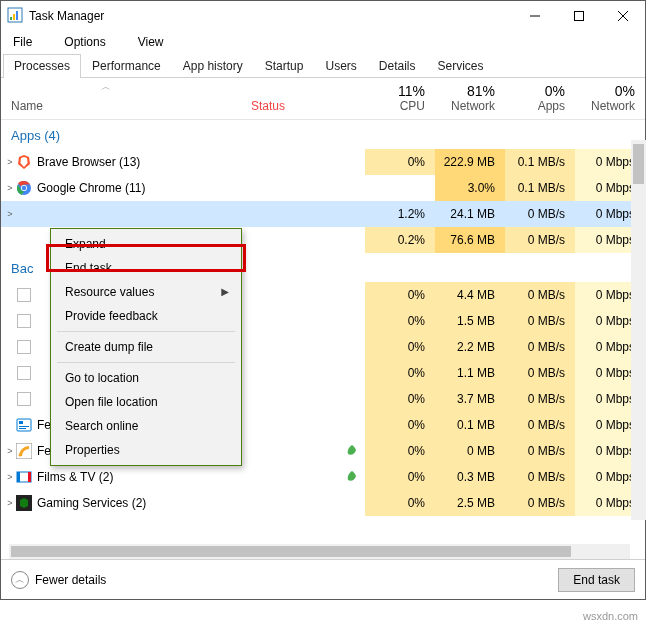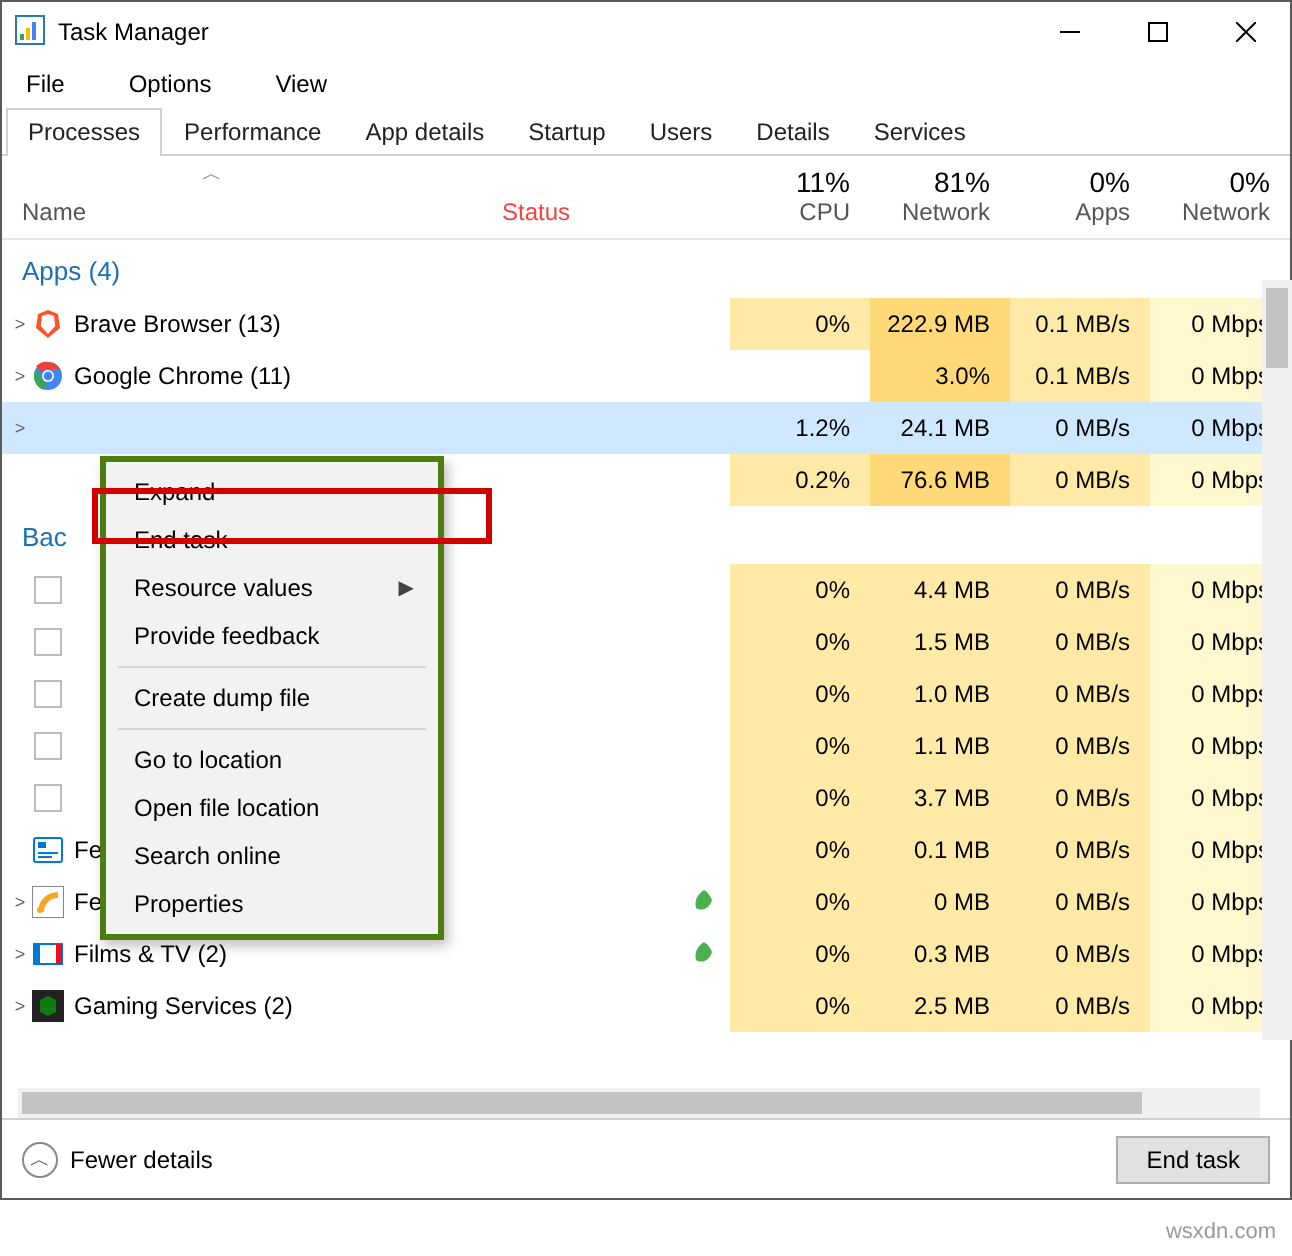--- a/index.html
+++ b/index.html
@@ -39,21 +39,21 @@
   .row.selected .cell { background: #cfe8ff !important; }
   .scrollbar-v { position: absolute; right: 0; top: 140px; width: 15px; height: 380px; background: #f0f0f0; }
   .scrollbar-v .thumb { position: absolute; top: 4px; left: 2px; width: 11px; height: 40px; background: #c2c2c2; }
   .scrollbar-h { height: 15px; background: #f0f0f0; margin: 0 15px 0 8px; position: relative; }
   .scrollbar-h .thumb { position:absolute; left:2px; top:2px; height:11px; width: 560px; background:#c2c2c2; }
   .footer { height: 40px; border-top: 1px solid #d0d0d0; display: flex; align-items: center; padding: 0 10px; }
   .fewer { display: flex; align-items: center; gap: 6px; cursor: pointer; }
   .fewer .circ { width: 18px; height: 18px; border: 1px solid #888; border-radius: 50%; display:flex; align-items:center; justify-content:center; font-size:10px; color:#555; }
   .spacer { flex: 1; }
   .endtask-btn { border: 1px solid #adadad; background: #e1e1e1; padding: 4px 14px; font-size: 12px; }
-  .ctx { position: absolute; left: 50px; top: 228px; width: 172px; background: #f2f2f2; border: 3px solid #4d7c0f; box-shadow: 2px 3px 6px rgba(0,0,0,.25); padding: 3px 2px; z-index: 20; }
+  .ctx { position: absolute; left: 50px; top: 228px; width: 192px; background: #f2f2f2; border: 1px solid #4d7c0f; box-shadow: 2px 3px 6px rgba(0,0,0,.25); padding: 3px 2px; z-index: 20; }
   .ctx .item { padding: 5px 12px; font-size: 12px; position: relative; }
   .ctx .item .sub { position: absolute; right: 10px; top: 6px; font-size: 10px; color: #444; }
   .ctx .sep { height: 1px; background: #d6d6d6; margin: 3px 4px; }
   .redbox { position: absolute; left: 46px; top: 244px; width: 200px; height: 28px; border: 3px solid #d40000; z-index: 30; pointer-events: none; }
   .watermark { position: absolute; right: 8px; bottom: 6px; font-size: 11px; color: #999; z-index: 50; }
   .leaf-ic { width:14px; height:14px; }
 </style>
 </head>
 <body>
 
@@ -89,21 +89,21 @@
 
   <div class="menubar">
     <span>File</span>
     <span>Options</span>
     <span>View</span>
   </div>
 
   <div class="tabs">
     <div class="tab active">Processes</div>
     <div class="tab">Performance</div>
-    <div class="tab">App details</div>
+    <div class="tab">App history</div>
     <div class="tab">Startup</div>
     <div class="tab">Users</div>
     <div class="tab">Details</div>
     <div class="tab">Services</div>
   </div>
 
   <div class="headers">
     <span class="sort-ind">︿</span>
     <div class="col-name">Name</div>
     <div class="col-status">Status</div>
@@ -211,21 +211,21 @@
       <div class="row">
         <span class="exp"></span>
         <span class="ic">
           <svg width="14" height="14" viewBox="0 0 14 14">
             <rect x="0.5" y="0.5" width="13" height="13" fill="#fff" stroke="#bbb"></rect>
           </svg>
         </span>
         <span class="nm"></span>
         <span class="status"></span>
         <span class="cell hl-1">0%</span>
-        <span class="cell hl-1">1.0 MB</span>
+        <span class="cell hl-1">2.2 MB</span>
         <span class="cell hl-1">0 MB/s</span>
         <span class="cell hl-0">0 Mbps</span>
       </div>
       <div class="row">
         <span class="exp"></span>
         <span class="ic">
           <svg width="14" height="14" viewBox="0 0 14 14">
             <rect x="0.5" y="0.5" width="13" height="13" fill="#fff" stroke="#bbb"></rect>
           </svg>
         </span>

